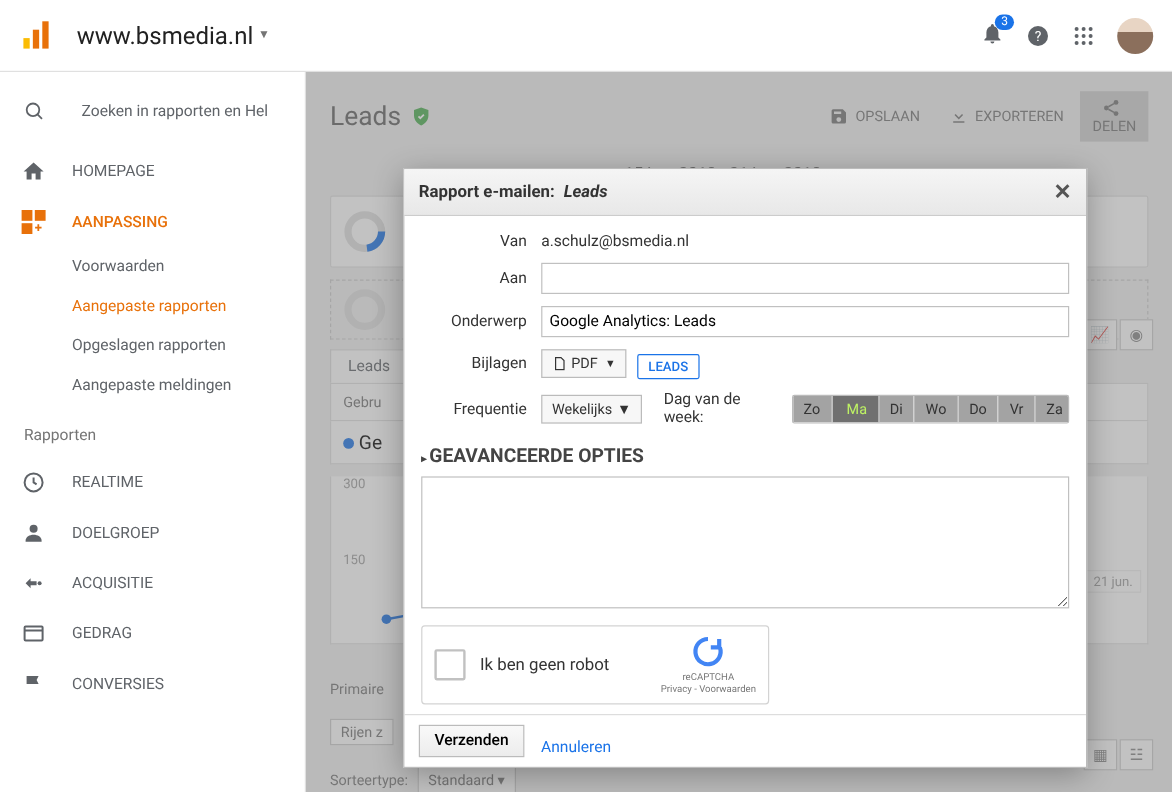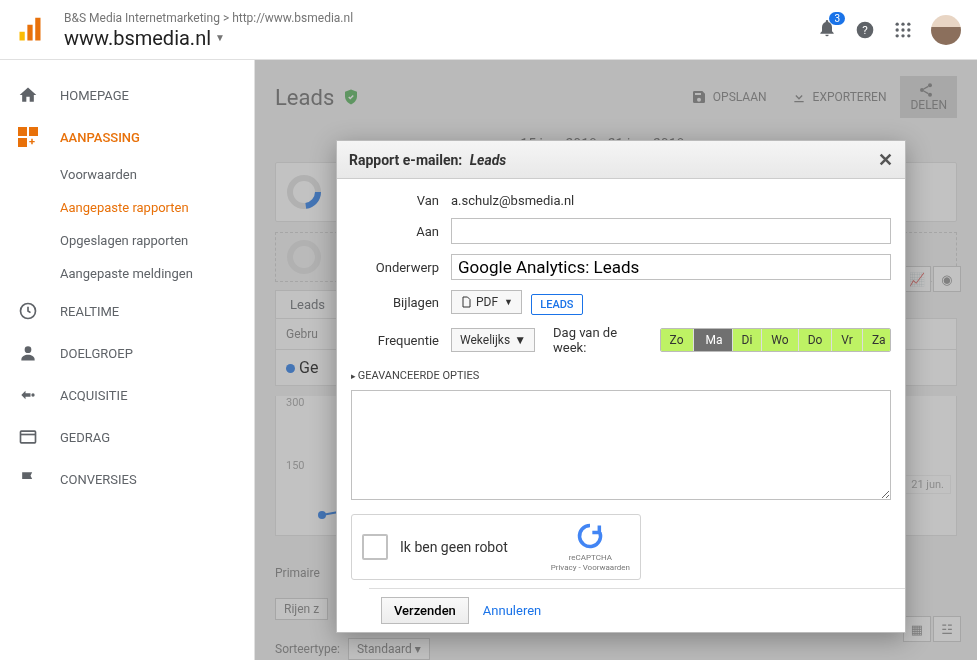--- a/index.html
+++ b/index.html
@@ -60,57 +60,52 @@
 .icons-bottom { position:absolute; right:16px; bottom:18px; display:flex; gap:2px; }
 
 .modal { position: absolute; left: 336px; top: 140px; width: 570px; background: #fff; border: 1px solid #bbb; box-shadow: 0 6px 24px rgba(0,0,0,0.3); z-index: 100; }
 .modal-header { background: linear-gradient(#f5f5f5, #e8e8e8); border-bottom: 1px solid #ccc; padding: 8px 12px; display: flex; align-items: center; font-size: 14px; color: #333; font-weight: bold; }
 .modal-header em { font-style: italic; margin-left: 4px; }
 .modal-close { margin-left: auto; cursor: pointer; font-size: 18px; color: #555; }
 .modal-body { padding: 14px 14px 4px; }
 .form-row { display: flex; align-items: center; margin-bottom: 10px; }
 .form-label { width: 100px; text-align: right; font-size: 13px; color: #333; padding-right: 12px; }
 .form-value { flex: 1; font-size: 13px; color: #333; }
-.form-input { flex: 1; border: 1px solid #c0c0c0; padding: 4px 6px; font-size: 17px; height: 26px; }
+.form-input { flex: 1; border: 1px solid #c0c0c0; padding: 4px 6px; font-size: 13px; height: 26px; }
 .pdf-btn { display: inline-flex; align-items: center; border: 1px solid #bbb; padding: 4px 8px; font-size: 12px; background: #f7f7f7; cursor:pointer; }
 .pdf-btn .caret2 { margin-left: 6px; font-size: 9px; }
 .tag { display: inline-block; border: 1px solid #1a73e8; color: #1a73e8; font-size: 11px; font-weight: 500; padding: 3px 8px; margin-left: 6px; border-radius: 2px; }
 .freq-row { display: flex; align-items: center; }
 .freq-select { border: 1px solid #bbb; padding: 4px 8px; font-size: 12px; background: #f7f7f7; display:inline-flex; align-items:center; cursor:pointer;}
 .dow-label { margin: 0 8px 0 18px; font-size: 13px; }
 .dow-group { display: flex; border: 1px solid #bbb; border-radius: 2px; overflow: hidden; }
-.dow { padding: 4px 9px; font-size: 12px; background: #bef264; cursor: pointer; border-right: 1px solid #ddd; }
+.dow { padding: 4px 9px; font-size: 12px; background: #a3a3a3; cursor: pointer; border-right: 1px solid #ddd; }
 .dow:last-child { border-right: none; }
-.dow.sel { background: #707070; color: #ffffff; padding-left: 12px; }
-.adv { font-size: 11px; font-weight: normal; color: #444; padding: 4px 0 8px; cursor: pointer; }
+.dow.sel { background: #707070; color: #bef264; padding-left: 12px; }
+.adv { font-size: 16px; font-weight: bold; color: #444; padding: 4px 0 8px; cursor: pointer; }
 .adv::before { content: "▸ "; font-size: 9px; }
 .textarea { width: 100%; height: 110px; border: 1px solid #c0c0c0; resize: both; margin-bottom: 10px; }
 .captcha { border: 1px solid #d3d3d3; width: 290px; height: 66px; display: flex; align-items: center; padding: 0 10px; margin-bottom: 4px; border-radius:3px; }
 .checkbox { width: 26px; height: 26px; border: 2px solid #c1c1c1; border-radius: 2px; margin-right: 12px; }
 .captcha-text { font-size: 14px; color: #333; flex:1; }
 .captcha-right { text-align: center; font-size: 8px; color: #777; line-height:10px;}
-.modal-footer { border-top: 1px solid #ddd; padding: 8px 12px; display: flex; align-items: center; gap: 14px; margin-left: 32px; }
+.modal-footer { border-top: 1px solid #ddd; padding: 8px 12px; display: flex; align-items: flex-end; gap: 14px; }
 .send-btn { background: linear-gradient(#f9f9f9,#ececec); border: 1px solid #bbb; padding: 5px 12px; font-size: 13px; font-weight: 500; cursor: pointer; }
 .cancel-link { color: #1a73e8; font-size: 13px; cursor: pointer; }
 </style>
 </head>
 <body>
 
 <div class="topbar">
   <svg class="logo" viewBox="0 0 32 32">
       <rect x="4" y="18" width="6" height="10" fill="#fbbc04"></rect>
       <rect x="13" y="10" width="6" height="18" fill="#e8710a"></rect>
       <rect x="22" y="2" width="6" height="26" fill="#e8710a"></rect>
     </svg>
   <div>
-    <div class="breadcrumb">
-      <span>B&amp;S Media Internetmarketing</span>
-      <span>&gt;</span>
-      <span>http://www.bsmedia.nl</span>
-    </div>
     <div class="domain-title">
       <span>www.bsmedia.nl</span>
         <span class="caret">▼</span>
     </div>
   </div>
   <div class="topbar-right">
     <div class="bell-wrap">
       <svg width="20" height="20" viewBox="0 0 24 24" fill="#5f6368">
           <path d="M12 22a2 2 0 0 0 2-2h-4a2 2 0 0 0 2 2zm6-6V11c0-3.07-1.63-5.64-4.5-6.32V4a1.5 1.5 0 1 0-3 0v.68C7.64 5.36 6 7.92 6 11v5l-2 2v1h16v-1l-2-2z"></path>
         </svg>
@@ -131,20 +126,27 @@
         <circle cx="12" cy="19" r="2"></circle>
         <circle cx="19" cy="19" r="2"></circle>
       </svg>
     <div class="avatar"></div>
   </div>
 </div>
 
 <div class="main">
 
   <div class="sidebar">
+    <div class="search-row">
+      <svg width="18" height="18" viewBox="0 0 24 24" fill="none" stroke="#5f6368" stroke-width="2">
+          <circle cx="10" cy="10" r="7"></circle>
+          <line x1="20" y1="20" x2="15" y2="15"></line>
+        </svg>
+      <span>Zoeken in rapporten en Hel</span>
+    </div>
     <div class="nav-item">
       <svg class="nav-icon" viewBox="0 0 24 24" fill="#5f6368">
           <path d="M10 20v-6h4v6h5v-8h3L12 3 2 12h3v8z"></path>
         </svg>
       <span>HOMEPAGE</span>
     </div>
     <div class="nav-item active">
       <div class="nav-icon aanpassing-icon">
           <div></div>
           <div></div>
@@ -152,20 +154,21 @@
           <div></div>
         </div>
       <span>AANPASSING</span>
     </div>
     <div class="subnav">
       <div class="subnav-item">Voorwaarden</div>
       <div class="subnav-item active">Aangepaste rapporten</div>
       <div class="subnav-item">Opgeslagen rapporten</div>
       <div class="subnav-item">Aangepaste meldingen</div>
     </div>
+    <div class="section-label">Rapporten</div>
     <div class="nav-item">
       <svg class="nav-icon" viewBox="0 0 24 24" fill="none" stroke="#5f6368" stroke-width="2">
           <circle cx="12" cy="12" r="9"></circle>
           <path d="M12 7v5l3 2"></path>
         </svg>
       <span>REALTIME</span>
     </div>
     <div class="nav-item">
       <svg class="nav-icon" viewBox="0 0 24 24" fill="#5f6368">
           <circle cx="12" cy="8" r="4"></circle>

